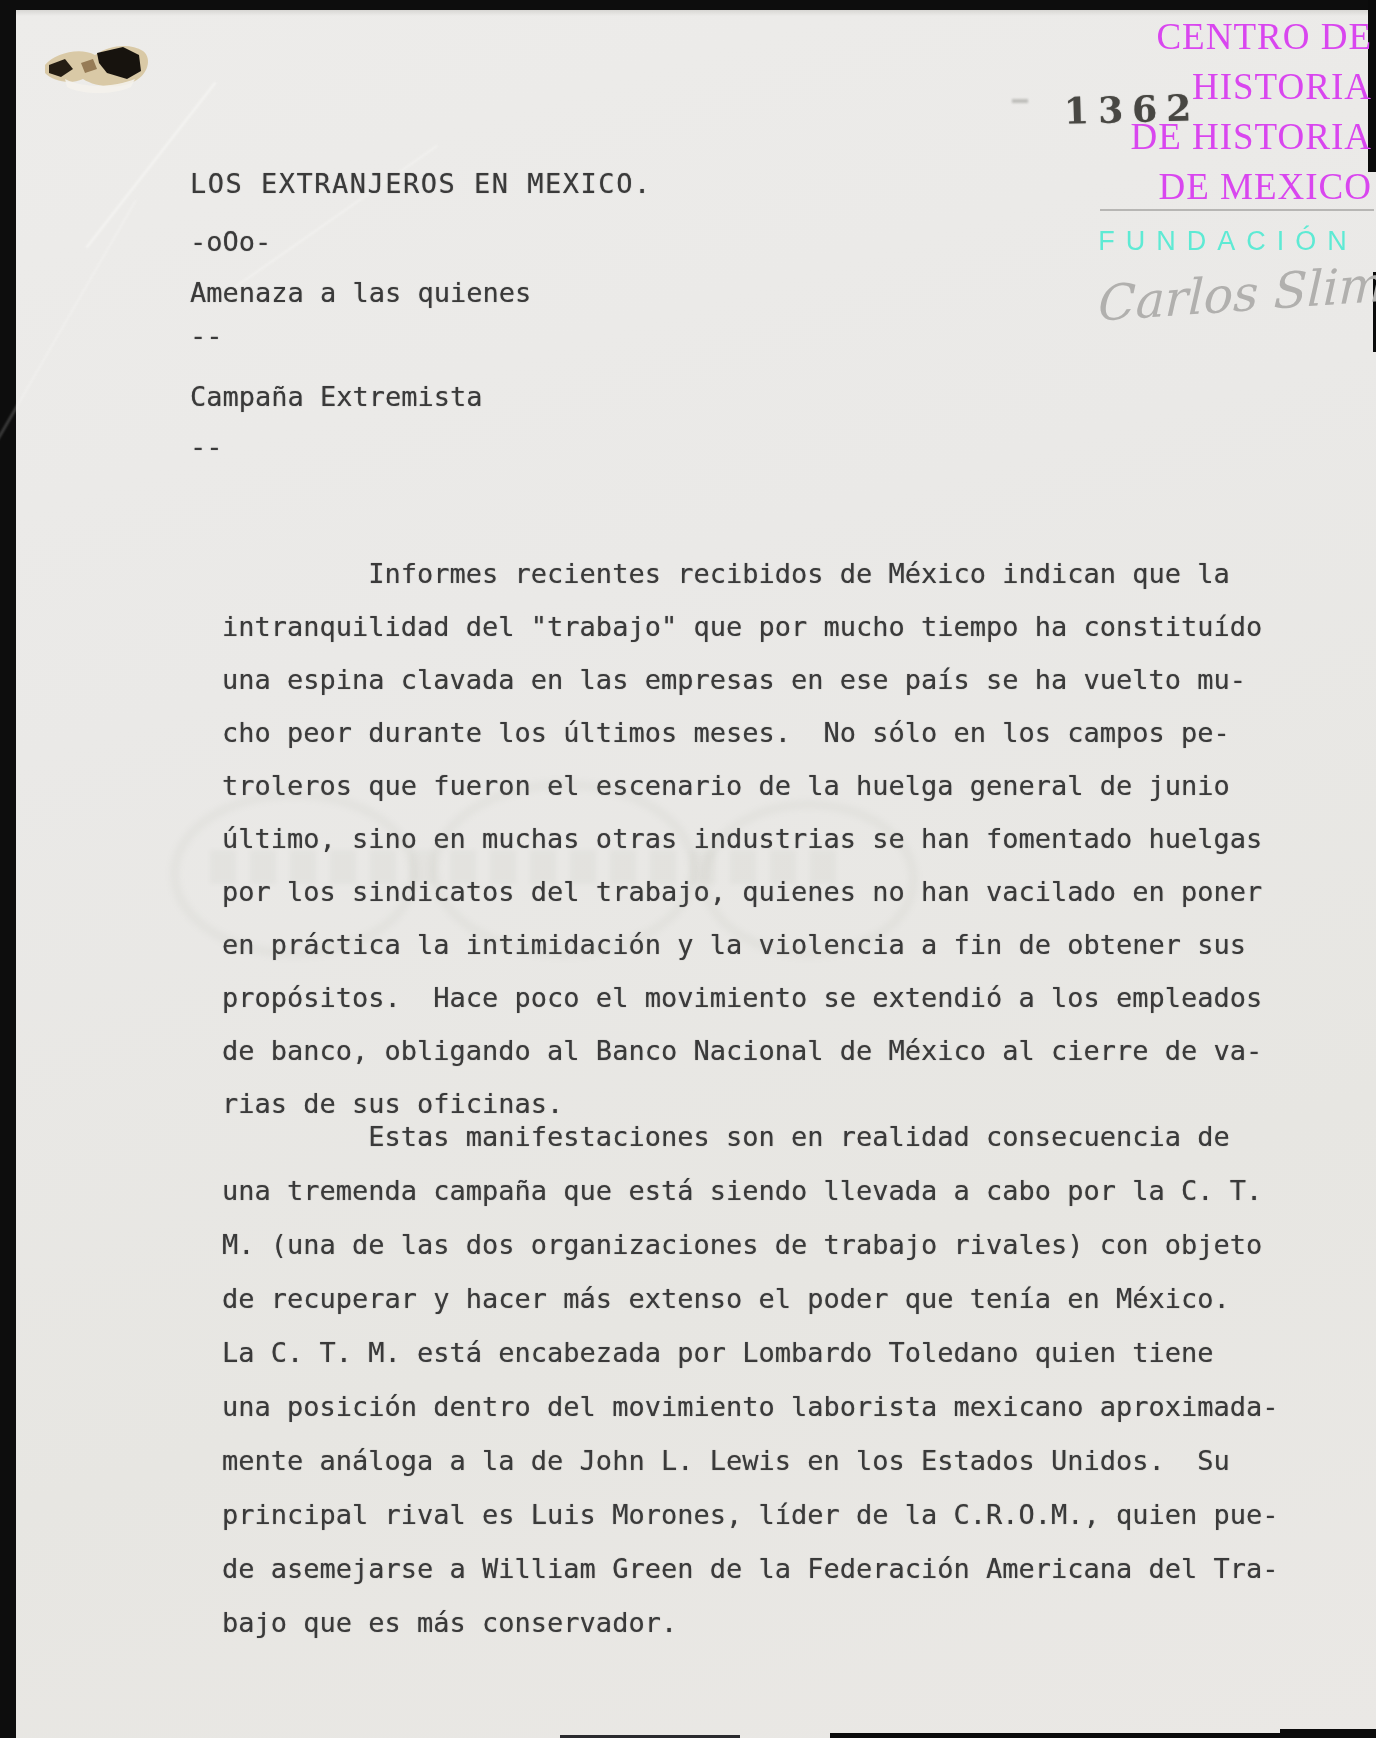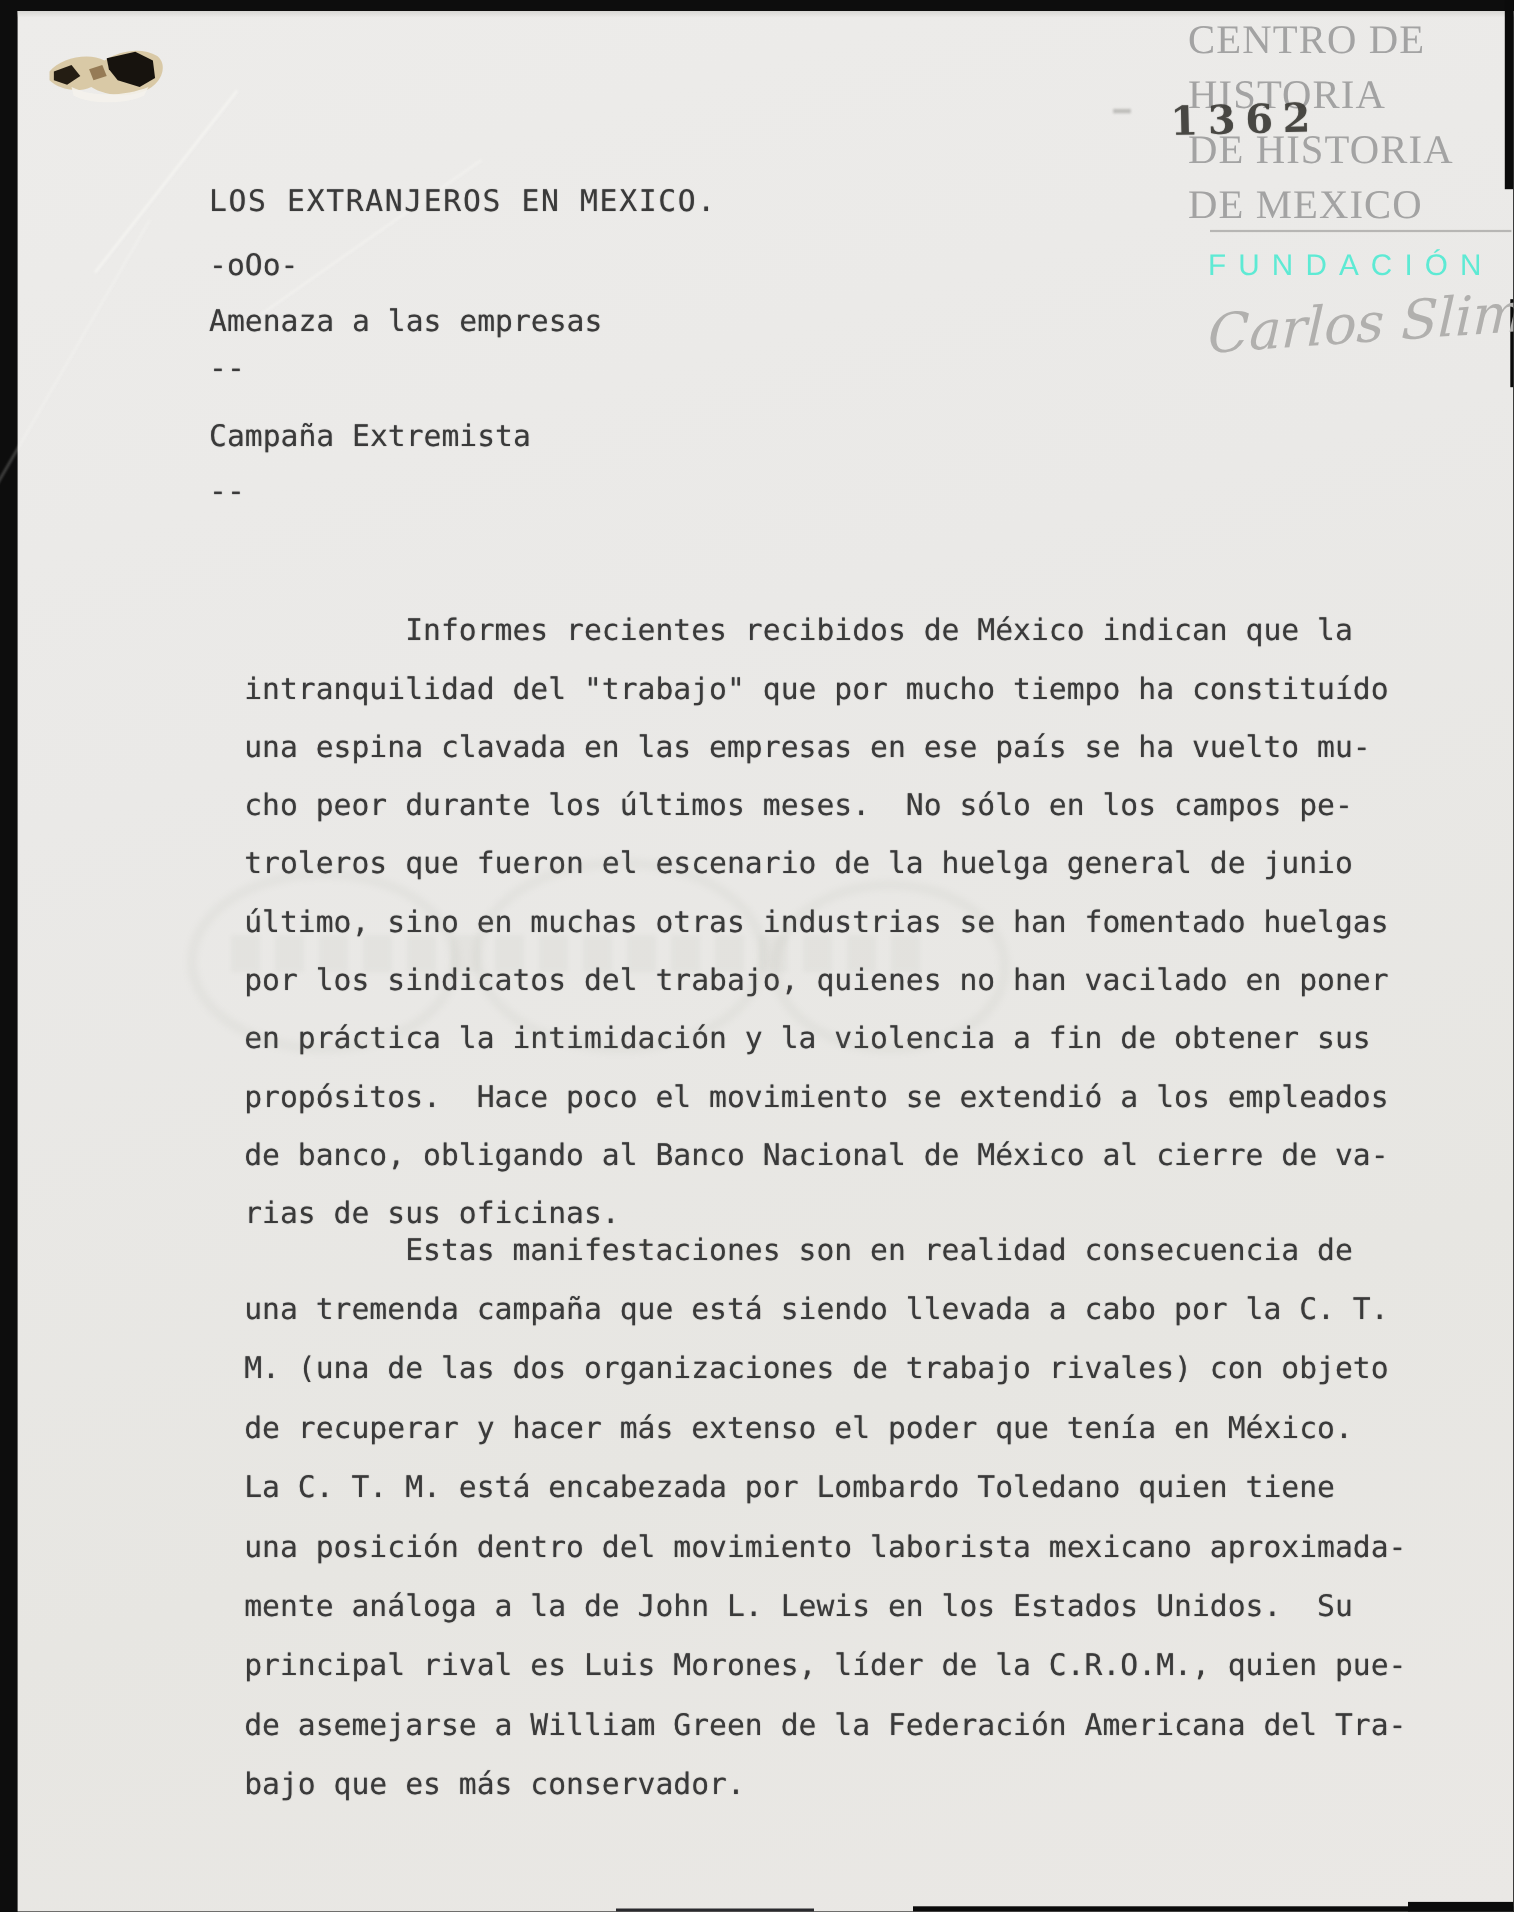--- a/index.html
+++ b/index.html
@@ -18,22 +18,22 @@
   .edge-bottom-seg{left:560px;bottom:0;width:180px;height:3px;background:#2a2a2e;}
 
   
   .tear{position:absolute;left:35px;top:35px;width:150px;height:70px;}
   .crease{position:absolute;background:rgba(252,251,248,0.6);filter:blur(1px);}
   .crease-1{left:150px;top:60px;width:2px;height:210px;transform:rotate(38deg);}
   .crease-2{left:330px;top:90px;width:2px;height:260px;transform:rotate(55deg);opacity:.6;}
   .crease-3{left:60px;top:180px;width:2px;height:300px;transform:rotate(30deg);opacity:.45;}
 
   
-  .wm{position:absolute;left:1080px;top:12px;width:292px;text-align:left;
-      color:#a3a3a3;font-family:"Liberation Serif", serif;}
+  .wm{position:absolute;left:1080px;top:12px;width:292px;text-align:right;
+      color:#d946ef;font-family:"Liberation Serif", serif;}
   .wm .wm-line{height:50px;line-height:50px;font-size:37px;letter-spacing:1px;white-space:nowrap;}
   .wm-rule{position:absolute;left:1100px;top:209px;width:274px;height:2px;background:#b7b6b4;}
   .wm-foundation{position:absolute;left:1080px;top:226px;width:296px;text-align:center;
       font-family:"Liberation Sans", sans-serif;font-size:27px;font-weight:400;
       letter-spacing:11px;color:#5eead4;white-space:nowrap;}
   .wm-signature{position:absolute;left:1098px;top:266px;width:280px;
       font-family:"DejaVu Serif", serif;font-style:italic;font-size:49px;color:#b1b0ae;
       transform:rotate(-4deg) skewX(-6deg);white-space:nowrap;}
 
   
@@ -102,21 +102,21 @@
   </div>
   <div class="wm-rule"></div>
   <div class="wm-foundation">FUNDACIÓN</div>
   <div class="wm-signature">Carlos Slim</div>
 
   <div class="stamp-smudge"></div>
   <div class="stamp">1362</div>
 
   <div class="tw center-col h-title">LOS EXTRANJEROS EN MEXICO.</div>
   <div class="tw center-col h-orn">-oOo-</div>
-  <div class="tw center-col h-sub1">Amenaza a las empresas</div>
+  <div class="tw center-col h-sub1">Amenaza a las quienes</div>
   <div class="tw center-col h-sep1">--</div>
   <div class="tw center-col h-sub2">Campaña Extremista</div>
   <div class="tw center-col h-sep2">--</div>
 
 
   <div class="tw para para-1"><div class="line">         Informes recientes recibidos de México indican que la</div><div class="line">intranquilidad del "trabajo" que por mucho tiempo ha constituído</div><div class="line">una espina clavada en las empresas en ese país se ha vuelto mu-</div><div class="line">cho peor durante los últimos meses.  No sólo en los campos pe-</div><div class="line">troleros que fueron el escenario de la huelga general de junio</div><div class="line">último, sino en muchas otras industrias se han fomentado huelgas</div><div class="line">por los sindicatos del trabajo, quienes no han vacilado en poner</div><div class="line">en práctica la intimidación y la violencia a fin de obtener sus</div><div class="line">propósitos.  Hace poco el movimiento se extendió a los empleados</div><div class="line">de banco, obligando al Banco Nacional de México al cierre de va-</div><div class="line">rias de sus oficinas.</div></div>
   <div class="tw para para-2"><div class="line">         Estas manifestaciones son en realidad consecuencia de</div><div class="line">una tremenda campaña que está siendo llevada a cabo por la C. T.</div><div class="line">M. (una de las dos organizaciones de trabajo rivales) con objeto</div><div class="line">de recuperar y hacer más extenso el poder que tenía en México.</div><div class="line">La C. T. M. está encabezada por Lombardo Toledano quien tiene</div><div class="line">una posición dentro del movimiento laborista mexicano aproximada-</div><div class="line">mente análoga a la de John L. Lewis en los Estados Unidos.  Su</div><div class="line">principal rival es Luis Morones, líder de la C.R.O.M., quien pue-</div><div class="line">de asemejarse a William Green de la Federación Americana del Tra-</div><div class="line">bajo que es más conservador.</div></div>
 
   <div class="ghost ghost-1"></div>
   <div class="ghost ghost-2"></div>

